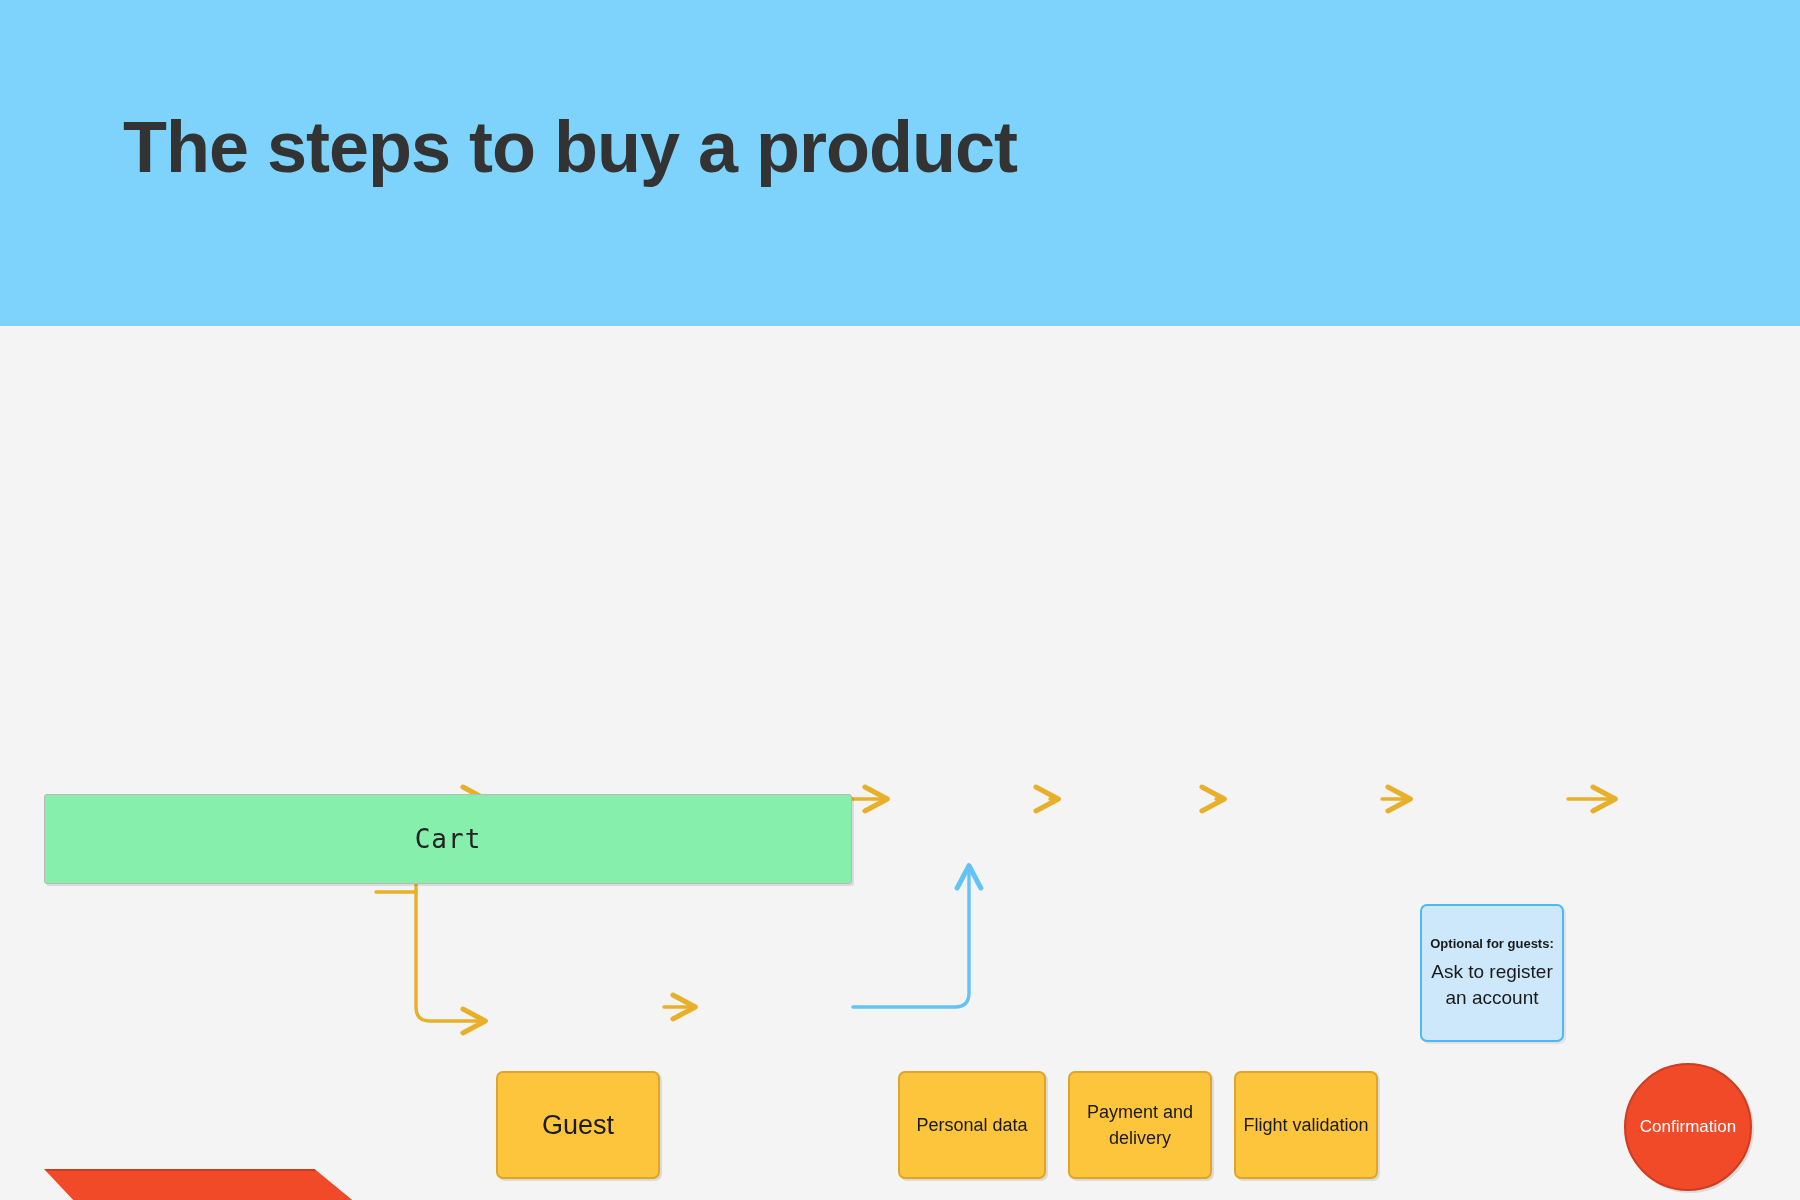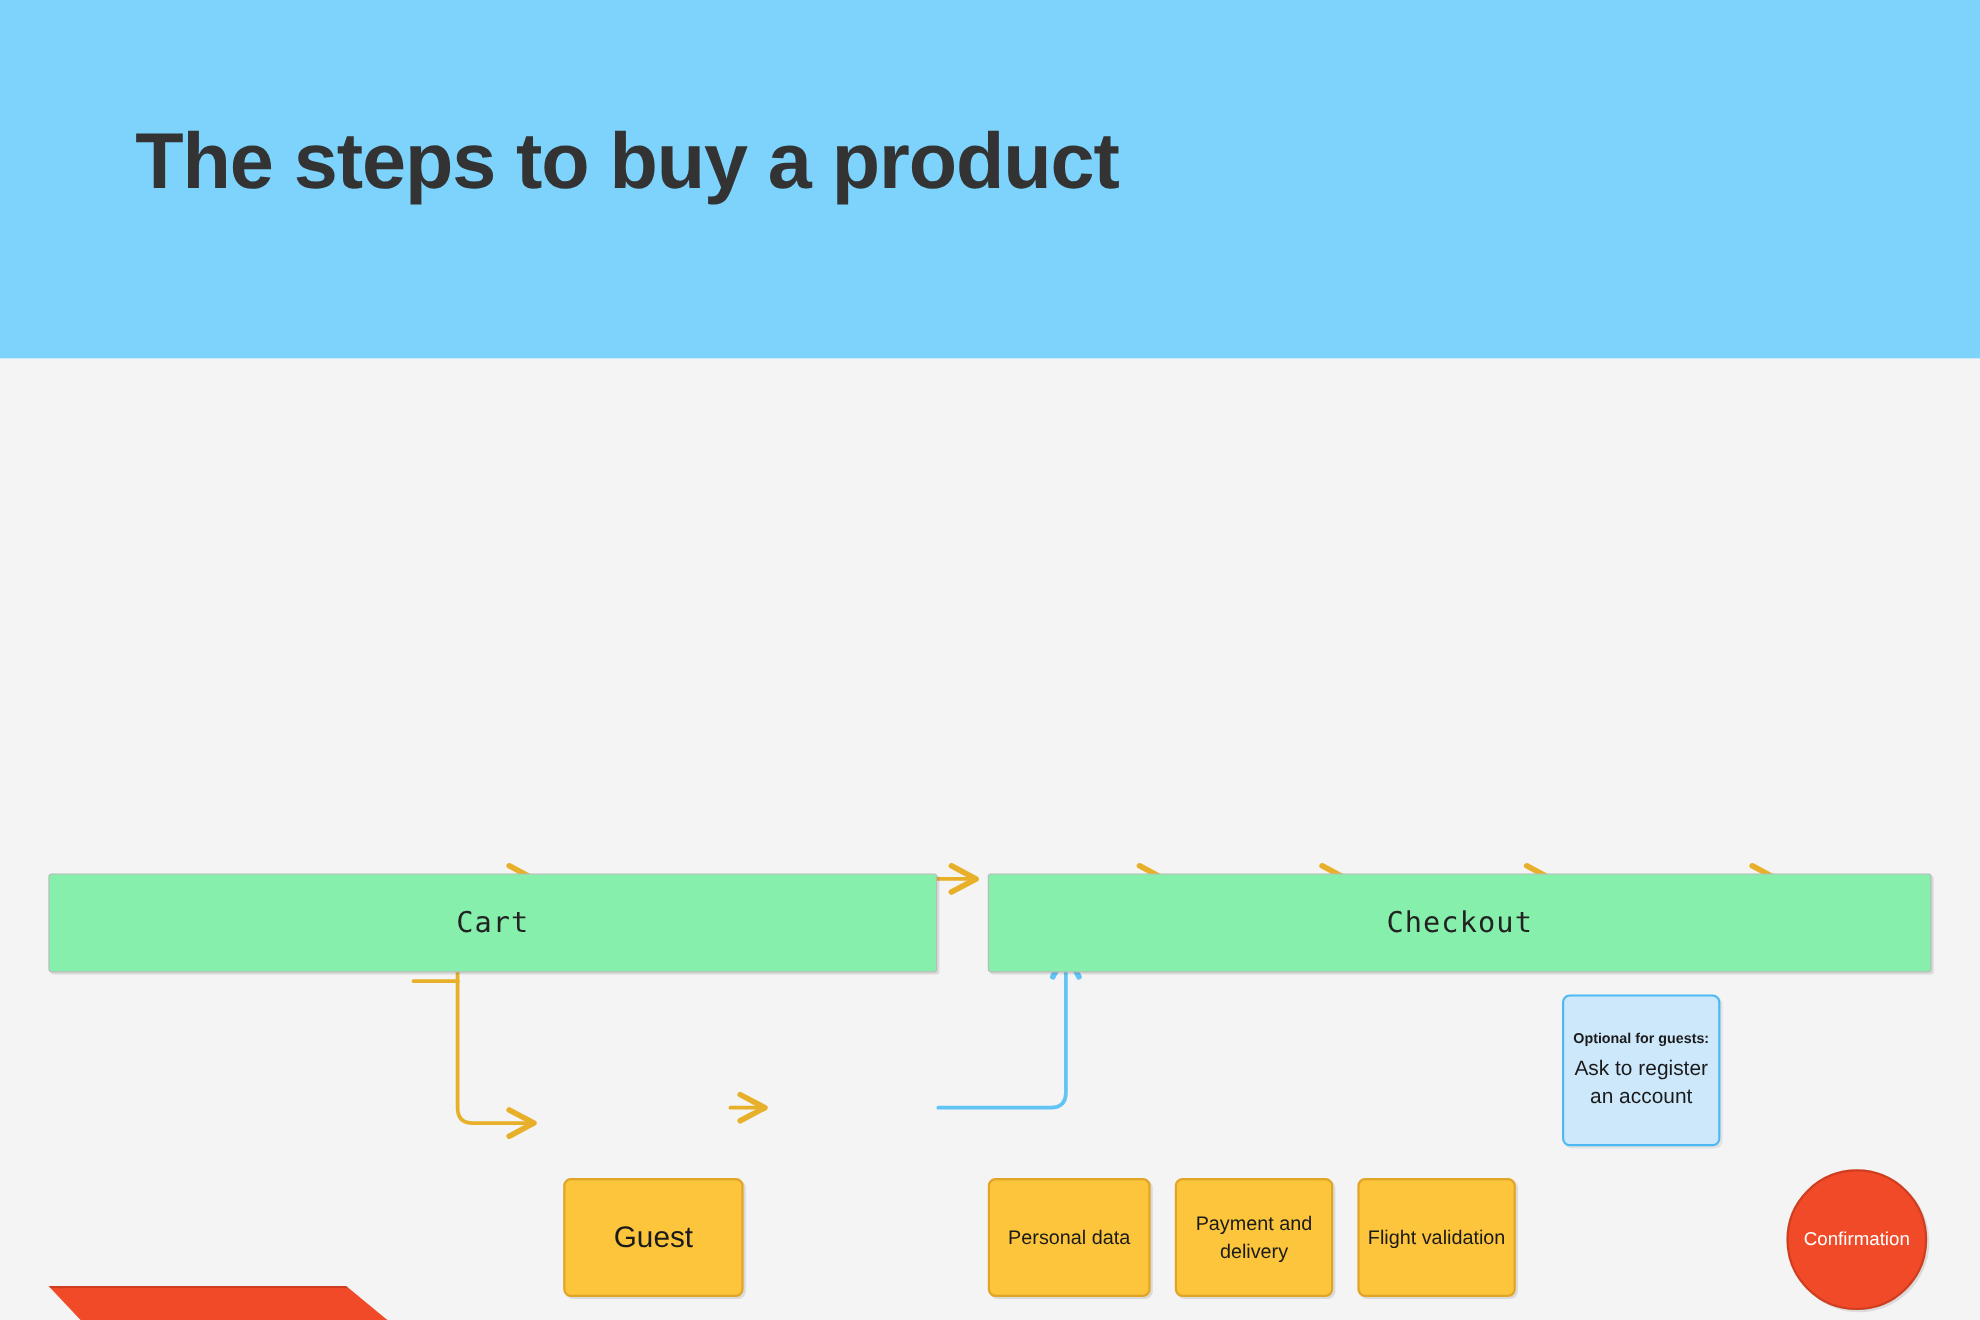--- a/index.html
+++ b/index.html
@@ -98,21 +98,21 @@
     box-shadow: 2px 2px 0 rgba(0,0,0,0.07);
     color: #1a1a1a;
   }
   .node-circle {
     background: #f04a28;
     border: 2px solid #cf3d1f;
     border-radius: 50%;
     color: #ffffff;
     box-shadow: 2px 2px 0 rgba(0,0,0,0.10);
   }
-  .lbl-lg  { font-size: 27px; margin-left: 16px; }
+  .lbl-lg  { font-size: 27px; }
   .lbl-md  { font-size: 18px; line-height: 1.45; }
   .lbl-sm  { font-size: 17px; line-height: 1.45; }
 
   
   #node-guest          { left: 496px; top: 745px; width: 164px; height: 108px; }
   #node-personal-data  { left: 898px; top: 745px; width: 148px; height: 108px; }
   #node-payment        { left: 1068px; top: 745px; width: 144px; height: 108px; }
   #node-flight         { left: 1234px; top: 745px; width: 144px; height: 108px; }
   #node-order-summary  { left: 1420px; top: 745px; width: 144px; height: 108px; }
   #node-confirmation   { left: 1624px; top: 737px; width: 128px; height: 128px; }
@@ -184,23 +184,20 @@
 
     <g fill="none" stroke="#62c4f5" stroke-width="3.4" stroke-linecap="round" stroke-linejoin="round">
 
       <path d="M853,681 L955,681 Q969,681 969,667 L969,541" marker-end="url(#arrow-blue)"></path>
     </g>
   </svg>
 
   <div class="phase-bar" id="phase-cart">
     <span>Cart</span>
   </div>
-  <div class="phase-bar" id="phase-checkout">
-    <span>Checkout</span>
-  </div>
 
   <div id="node-start">
     
   </div>
 
   <div class="node node-yellow lbl-lg" id="node-guest">
     <span>Guest</span>
   </div>
 
   <div class="node node-yellow lbl-md" id="node-personal-data">

